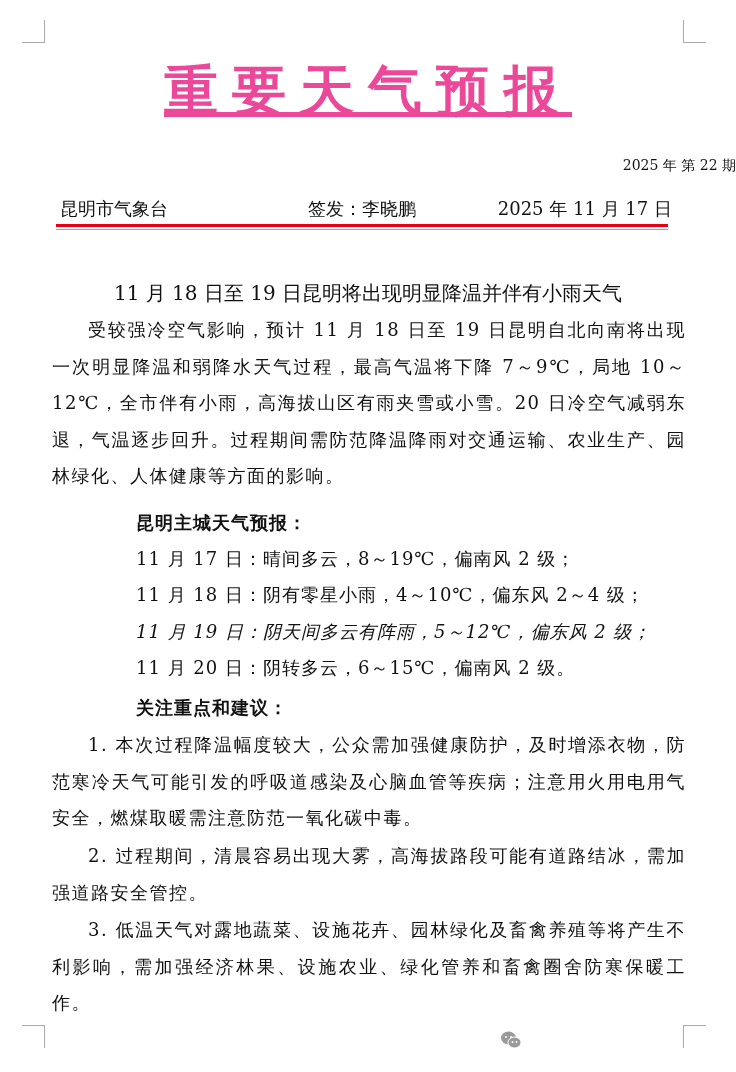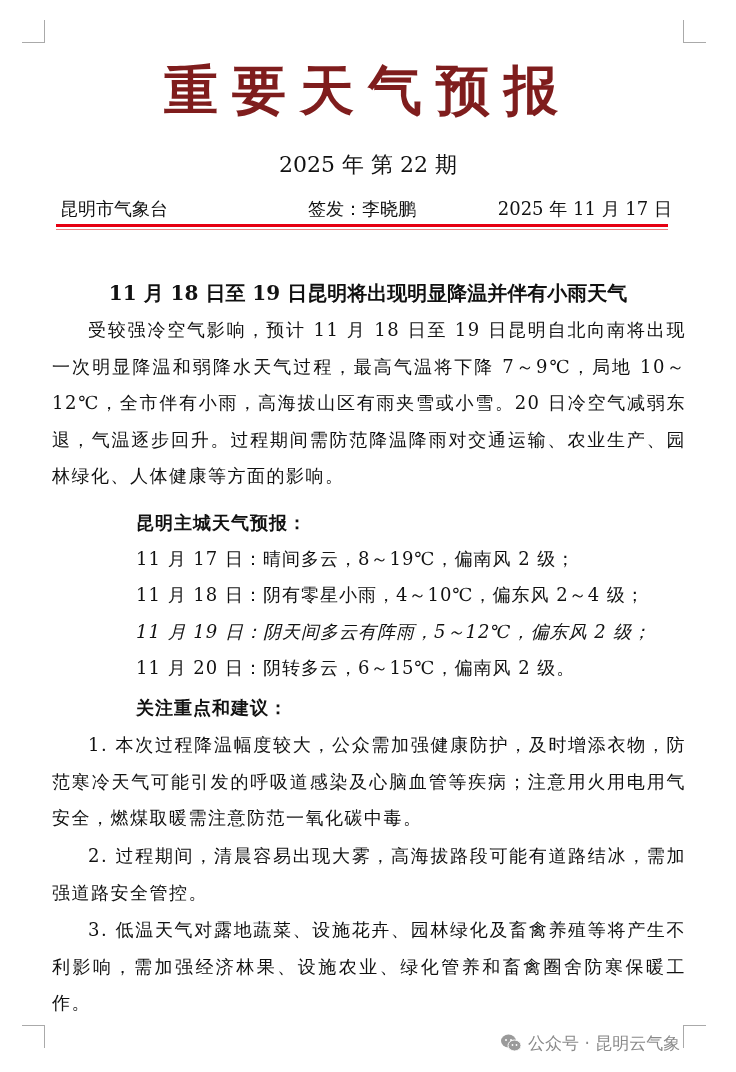--- a/index.html
+++ b/index.html
@@ -5,33 +5,33 @@
     html, body { margin: 0; padding: 0; background: #ffffff; }
     body { width: 736px; height: 1072px; position: relative; overflow: hidden;
       font-family: "DejaVu Serif", "Liberation Serif", serif; color: #111; }
     .corner { position: absolute; width: 22px; height: 22px; }
     .corner.tl { left: 22px; top: 20px; border-right: 1px solid #aaa; border-bottom: 1px solid #aaa; }
     .corner.tr { left: 683px; top: 20px; border-left: 1px solid #aaa; border-bottom: 1px solid #aaa; }
     .corner.bl { left: 22px; top: 1025px; border-right: 1px solid #aaa; border-top: 1px solid #aaa; }
     .corner.br { left: 683px; top: 1025px; border-left: 1px solid #aaa; border-top: 1px solid #aaa; }
 
     .masthead { position: absolute; left: 0; width: 736px; top: 55px; text-align: center;
-      font-size: 54px; font-weight: bold; color: #7f1d1d; letter-spacing: 14px; line-height: 70px;
-      font-family: "DejaVu Serif", serif; }
-    .issue { position: absolute; left: 0; width: 736px; top: 152px; text-align: center; font-size: 22px; line-height: 26px; }
+      font-size: 54px; font-weight: bold; color: #ec4899; letter-spacing: 14px; line-height: 70px;
+      font-family: "DejaVu Serif", serif; text-decoration: underline; }
+    .issue { position: absolute; left: 0; width: 736px; top: 152px; text-align: right; font-size: 14px; line-height: 26px; }
     .meta-row { position: absolute; left: 60px; width: 612px; top: 196px; font-size: 18px; line-height: 26px; }
     .meta-row span { position: absolute; top: 0; white-space: nowrap; }
     .meta-org { left: 0; }
     .meta-sign { left: 248px; }
     .meta-date { right: 0; }
     .redline { position: absolute; left: 56px; width: 612px; top: 224px; height: 3px; background: #e60012; }
     .redline2 { position: absolute; left: 56px; width: 612px; top: 229px; height: 1px; background: #f08080; }
 
     .headline { position: absolute; left: 0; width: 736px; top: 278px; text-align: center;
-      font-size: 20px; font-weight: bold; line-height: 30px; }
+      font-size: 20px; font-weight: normal; line-height: 30px; }
     .para { position: absolute; left: 52px; width: 634px; font-size: 18px; line-height: 36.5px; text-align: justify; letter-spacing: 1.5px; }
     .indent { text-indent: 36px; }
     .bold { font-weight: bold; }
     .line { position: absolute; left: 88px; font-size: 18px; line-height: 30px; white-space: nowrap; letter-spacing: 1px; margin-left: 48px; }
 
     .footer-brand { position: absolute; left: 500px; top: 1030px; font-family: "DejaVu Sans", sans-serif;
       color: #8a8a8a; font-size: 17px; line-height: 26px; white-space: nowrap; display: flex; align-items: center; gap: 6px; }
     .wechat { width: 22px; height: 20px; position: relative; }
   </style>
 </head>
@@ -72,14 +72,13 @@
   <span class="wechat">
     <svg width="22" height="20" viewBox="0 0 22 20">
       <ellipse cx="8.5" cy="8" rx="7.5" ry="6.5" fill="#9a9a9a"></ellipse>
       <ellipse cx="14.5" cy="12.5" rx="6.5" ry="5.5" fill="#9a9a9a" stroke="#fff" stroke-width="1"></ellipse>
       <circle cx="6" cy="7" r="1" fill="#fff"></circle>
         <circle cx="11" cy="7" r="1" fill="#fff"></circle>
       <circle cx="12.5" cy="12" r="0.9" fill="#fff"></circle>
         <circle cx="16.5" cy="12" r="0.9" fill="#fff"></circle>
     </svg>
   </span>
-  <span>公众号 · 昆明云气象</span>
 </div>
 
 </body></html>

